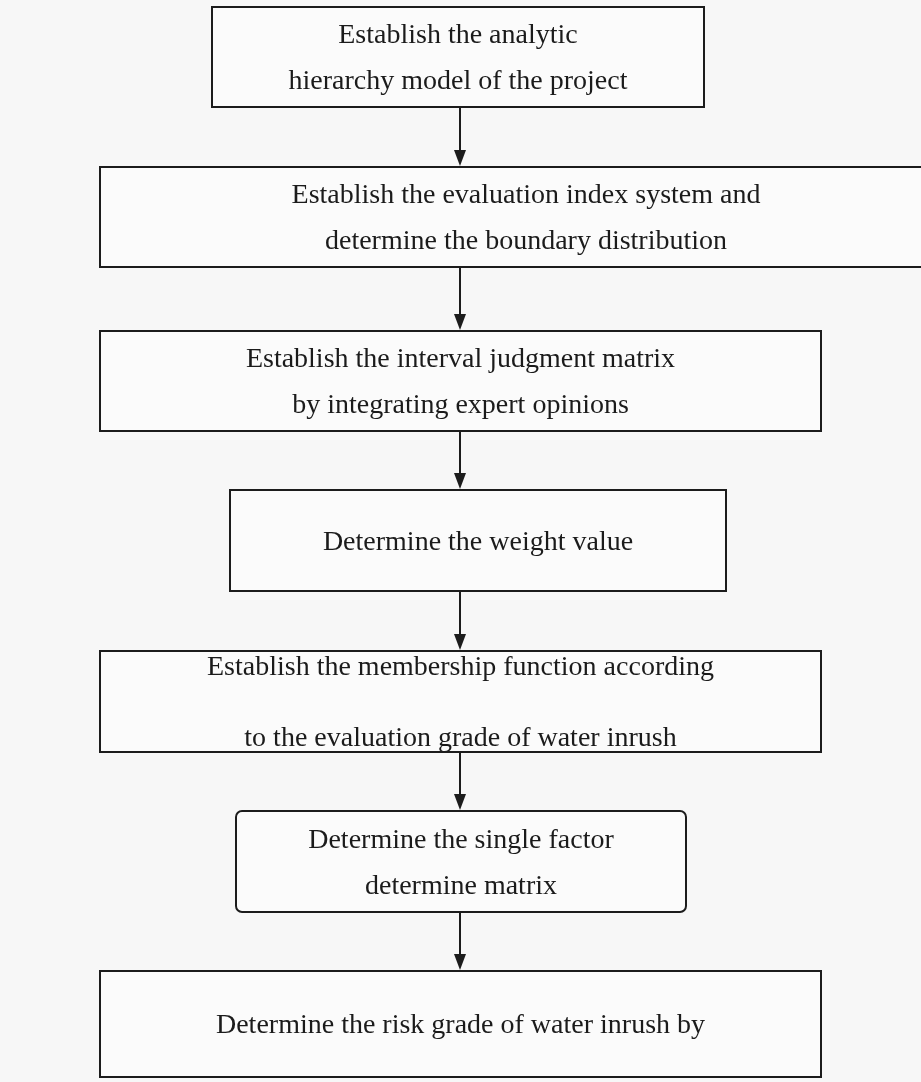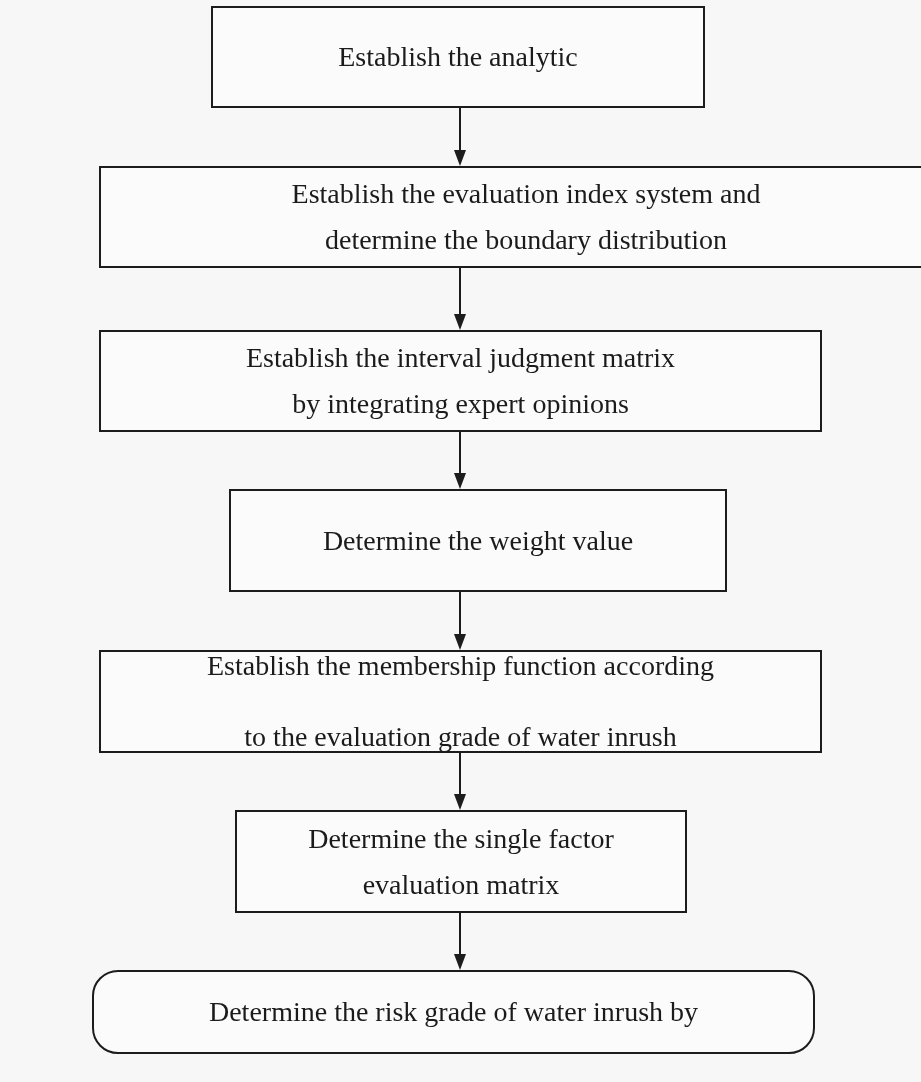--- a/index.html
+++ b/index.html
@@ -32,22 +32,22 @@
   .flow-box .ln {
     display: block;
     white-space: nowrap;
   }
   
   #box1 { left: 211px; top:   6px; width: 494px; height: 102px; }
   #box2 { left:  99px; top: 166px; width: 854px; height: 102px; }
   #box3 { left:  99px; top: 330px; width: 723px; height: 102px; }
   #box4 { left: 208px; top: 489px; width: 498px; height: 103px; margin-left: 21px; }
   #box5 { left:  99px; top: 650px; width: 723px; height: 103px; gap: 25px; }
-  #box6 { left: 235px; top: 810px; width: 452px; height: 103px; }
-  #box7 { left:  92px; top: 970px; width: 723px; height: 84px; border-radius: 26px; }
+  #box6 { left: 235px; top: 810px; width: 452px; height: 103px; border-radius: 7px; }
+  #box7 { left:  99px; top: 970px; width: 723px; height: 108px; }
 
   .arrow {
     position: absolute;
     left: 452px;
     width: 16px;
     display: flex;
     flex-direction: column;
     align-items: center;
   }
   .arrow .shaft {
@@ -69,20 +69,21 @@
   #arr5 { top: 753px; height: 57px; }
   #arr6 { top: 913px; height: 57px; }
 </style>
 </head>
 <body>
 
 <div id="stage">
 
   <div id="box1" class="flow-box">
     <span class="ln">Establish the analytic</span>
+    <span class="ln">hierarchy model of the project</span>
   </div>
 
   <div id="arr1" class="arrow">
     <span class="shaft"></span>
     <span class="head"></span>
   </div>
 
   <div id="box2" class="flow-box">
     <span class="ln">Establish the evaluation index system and</span>
     <span class="ln">determine the boundary distribution</span>
@@ -117,21 +118,21 @@
     <span class="ln">to the evaluation grade of water inrush</span>
   </div>
 
   <div id="arr5" class="arrow">
     <span class="shaft"></span>
     <span class="head"></span>
   </div>
 
   <div id="box6" class="flow-box">
     <span class="ln">Determine the single factor</span>
-    <span class="ln">evaluation matrix</span>
+    <span class="ln">determine matrix</span>
   </div>
 
   <div id="arr6" class="arrow">
     <span class="shaft"></span>
     <span class="head"></span>
   </div>
 
   <div id="box7" class="flow-box">
     <span class="ln">Determine the risk grade of water inrush by</span>
   </div>

